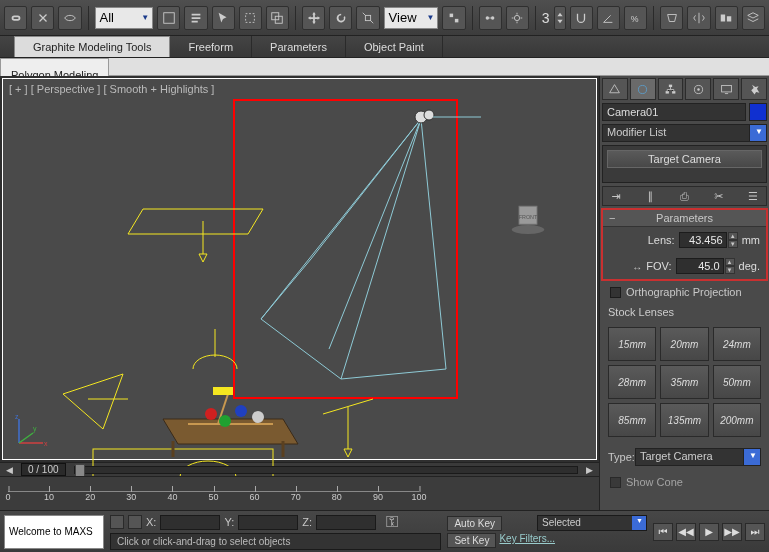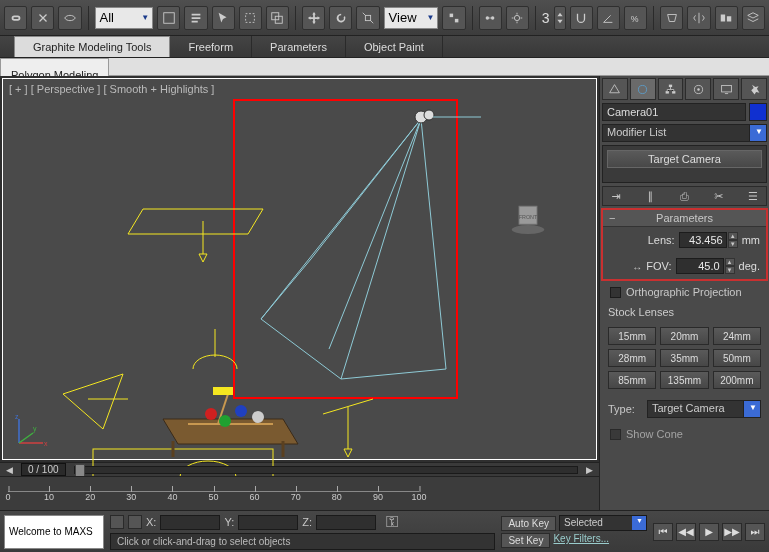--- a/index.html
+++ b/index.html
@@ -58,43 +58,43 @@
   .param-row { display:flex; align-items:center; justify-content:flex-end; gap:4px; padding:5px 6px;}
   .param-row label { font-size:11px; color:#ddd;}
   .spinner { display:flex; align-items:center; }
   .spinner input { width:48px; height:16px; background:#2f2f2f; border:1px solid #1c1c1c; color:#e8e8e8; font-size:11px; text-align:right; padding-right:3px;}
   .spin-btns { display:flex; flex-direction:column; margin-left:1px;}
   .spin-btns div { width:10px; height:8px; background:#555; border:1px solid #333; font-size:6px; line-height:6px; text-align:center; cursor:pointer;}
   .check-row { display:flex; align-items:center; gap:5px; padding:3px 8px; font-size:11px;}
   .check-row .cb { width:11px; height:11px; background:#333; border:1px solid #1c1c1c; cursor:pointer;}
   .group-label { font-size:11px; padding:2px 6px; color:#ccc;}
   .lens-grid { display:grid; grid-template-columns:repeat(3,1fr); gap:4px; padding:4px 6px;}
-  .lens-btn { height:18px; background:linear-gradient(#5a5a5a,#474747); border:1px solid #2a2a2a; font-size:10px; color:#ddd; display:flex; align-items:center; justify-content:center; cursor:pointer;}
-  .type-row { display:flex; align-items:center; gap:12px; padding:4px 6px; font-size:11px;}
+  .lens-btn { height:34px; background:linear-gradient(#5a5a5a,#474747); border:1px solid #2a2a2a; font-size:10px; color:#ddd; display:flex; align-items:center; justify-content:center; cursor:pointer;font-style:italic;}
+  .type-row { display:flex; align-items:center; gap:0; padding:4px 6px; font-size:11px;}
 
   
   .track { height:14px; background:#3a3a3a; border-top:1px solid #222; display:flex; align-items:center; padding:0 6px; gap:8px;}
   .track .slider-track { flex:1; height:8px; background:#2e2e2e; border:1px solid #1a1a1a; position:relative;}
   .track .slider-track .thumb{ position:absolute; left:0; top:-3px; width:10px; height:14px; background:#888; border:1px solid #444;}
   .timeline { height:34px; background:#3c3c3c; border-top:1px solid #222; position:relative; }
   .timeline .ruler { position:absolute; top:14px; left:8px; right:180px; height:18px; border-top:1px solid #888;}
   .tick { position:absolute; top:0; font-size:9px; color:#ccc; transform:translateX(-50%); text-align:center;}
   .tick::before { content:""; position:absolute; top:-6px; left:50%; width:1px; height:6px; background:#aaa;}
   .frame-badge { position:absolute; top:0; left:30px; background:#2a2a2a; border:1px solid #111; padding:0 6px; font-size:10px; color:#ccc;}
 
   .status { height:42px; background:linear-gradient(#474747,#3a3a3a); border-top:1px solid #222; display:flex; align-items:center; padding:2px 4px; gap:6px;}
   .welcome { width:100px; height:34px; background:#fff; border:1px solid #888; color:#000; font-size:10px; font-weight:normal; display:flex; align-items:center; padding:0 4px;}
   .status-mid { flex:1; display:flex; flex-direction:column; gap:2px;}
   .coord-row { display:flex; align-items:center; gap:4px; font-size:11px; }
   .coord-row .lock { width:14px; height:14px; background:#555; border:1px solid #2a2a2a;}
   .coord-field { width:60px; height:15px; background:#2f2f2f; border:1px solid #1a1a1a;}
   .hint { background:#333; border:1px solid #1a1a1a; padding:2px 6px; font-size:10px; color:#bbb;}
   .anim-block { display:flex; flex-direction:column; gap:2px; font-size:10px;}
   .anim-btn { background:#555; border:1px solid #2a2a2a; padding:1px 6px; cursor:pointer; color:#ddd;}
-  .sel-drop { width:88px; height:16px; background:#333; border:1px solid #1a1a1a; color:#ccc; font-size:10px; padding:1px 14px 1px 4px; position:relative; cursor:pointer;}
+  .sel-drop { width:110px; height:16px; background:#333; border:1px solid #1a1a1a; color:#ccc; font-size:10px; padding:1px 14px 1px 4px; position:relative; cursor:pointer;margin-left:32px;}
   .sel-drop::after { content:""; position:absolute; right:0; top:0; width:14px; height:100%; background:#3b6bd6;}
   .sel-drop::before { content:"▼"; position:absolute; right:3px; top:1px; font-size:7px; color:#fff; z-index:1;}
   .play-ctrls { display:flex; gap:3px;}
   .play-ctrls .pb { width:20px; height:18px; background:#555; border:1px solid #2a2a2a; display:flex; align-items:center; justify-content:center; cursor:pointer; color:#ddd; font-size:10px;}
   .key-link { font-size:10px; color:#9cc; text-decoration:underline; cursor:pointer;}
 </style>
 </head>
 <body>
 
 <div class="app">

